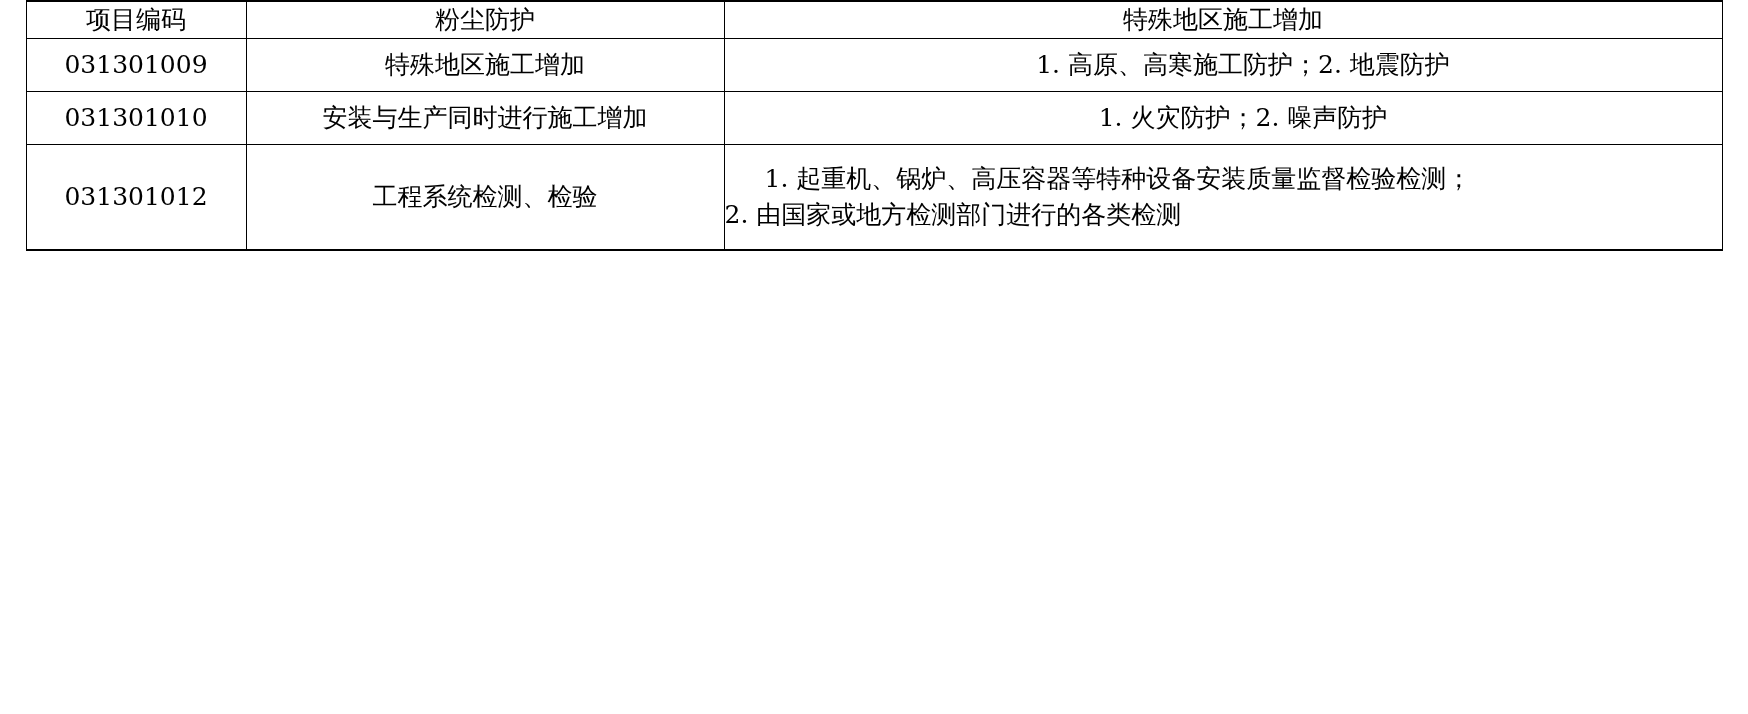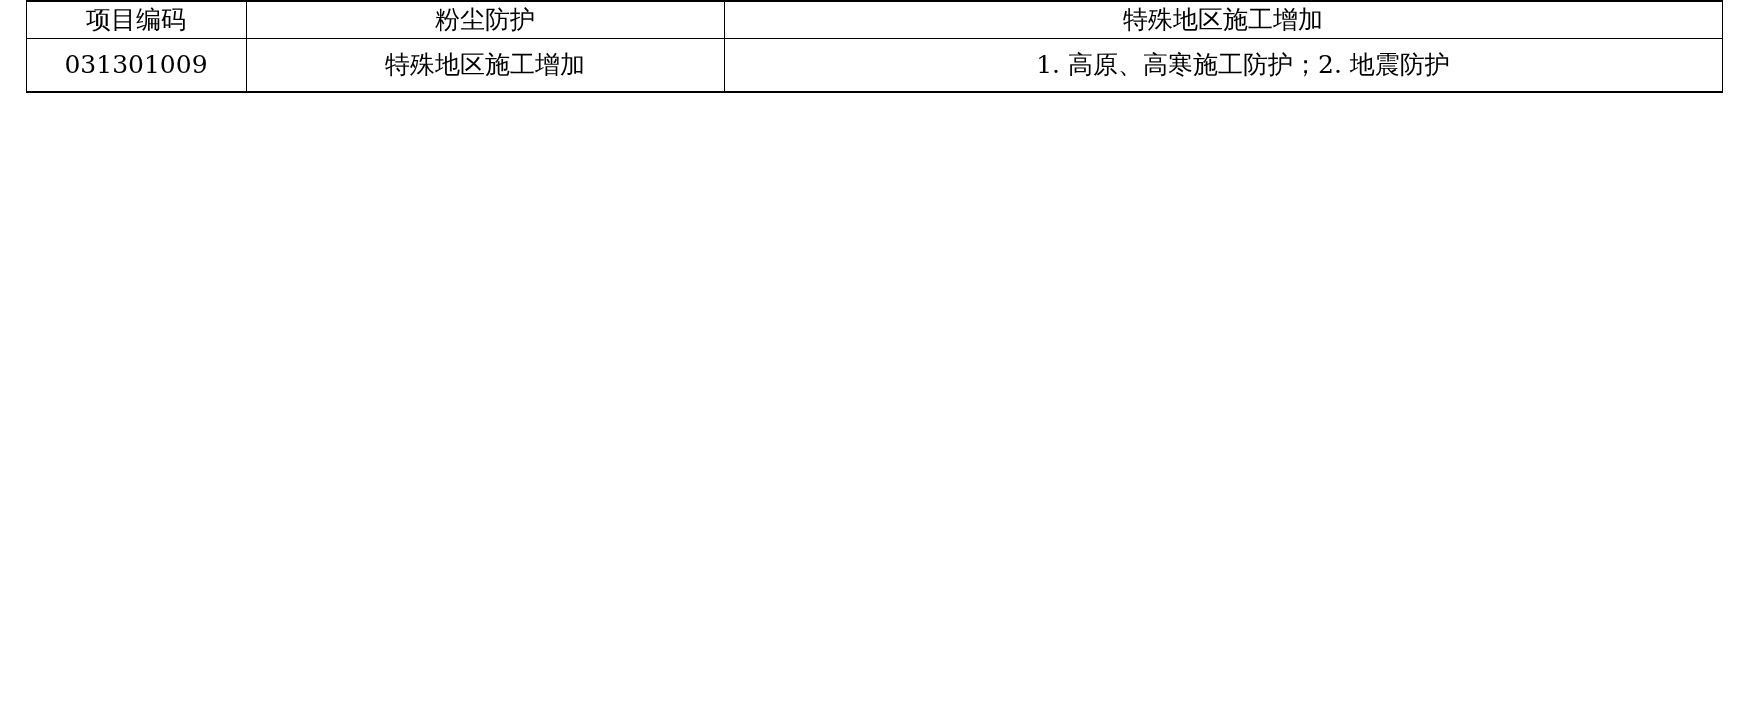--- a/index.html
+++ b/index.html
@@ -100,20 +100,35 @@
       </tr>
 
       <tr class="r-tall-1">
         <td class="cell-code">031301009</td>
         <td class="cell-name">特殊地区施工增加</td>
         <td class="cell-desc">
           <span class="ind">1. 高原、高寒施工防护；2. 地震防护</span>
         </td>
       </tr>
 
+      <tr class="r-tall-1">
+        <td class="cell-code">031301010</td>
+        <td class="cell-name">安装与生产同时进行施工增加</td>
+        <td class="cell-desc">
+          <span class="ind">1. 火灾防护；2. 噪声防护</span>
+        </td>
+      </tr>
 
 
+      <tr class="r-tall-2">
+        <td class="cell-code">031301012</td>
+        <td class="cell-name">工程系统检测、检验</td>
+        <td class="cell-desc">
+          <span class="ind">1. 起重机、锅炉、高压容器等特种设备安装质量监督检验检测；</span>
+          <span class="noind">2. 由国家或地方检测部门进行的各类检测</span>
+        </td>
+      </tr>
 
 
 
     </tbody>
   </table>
 </div>
 
 </body></html>

